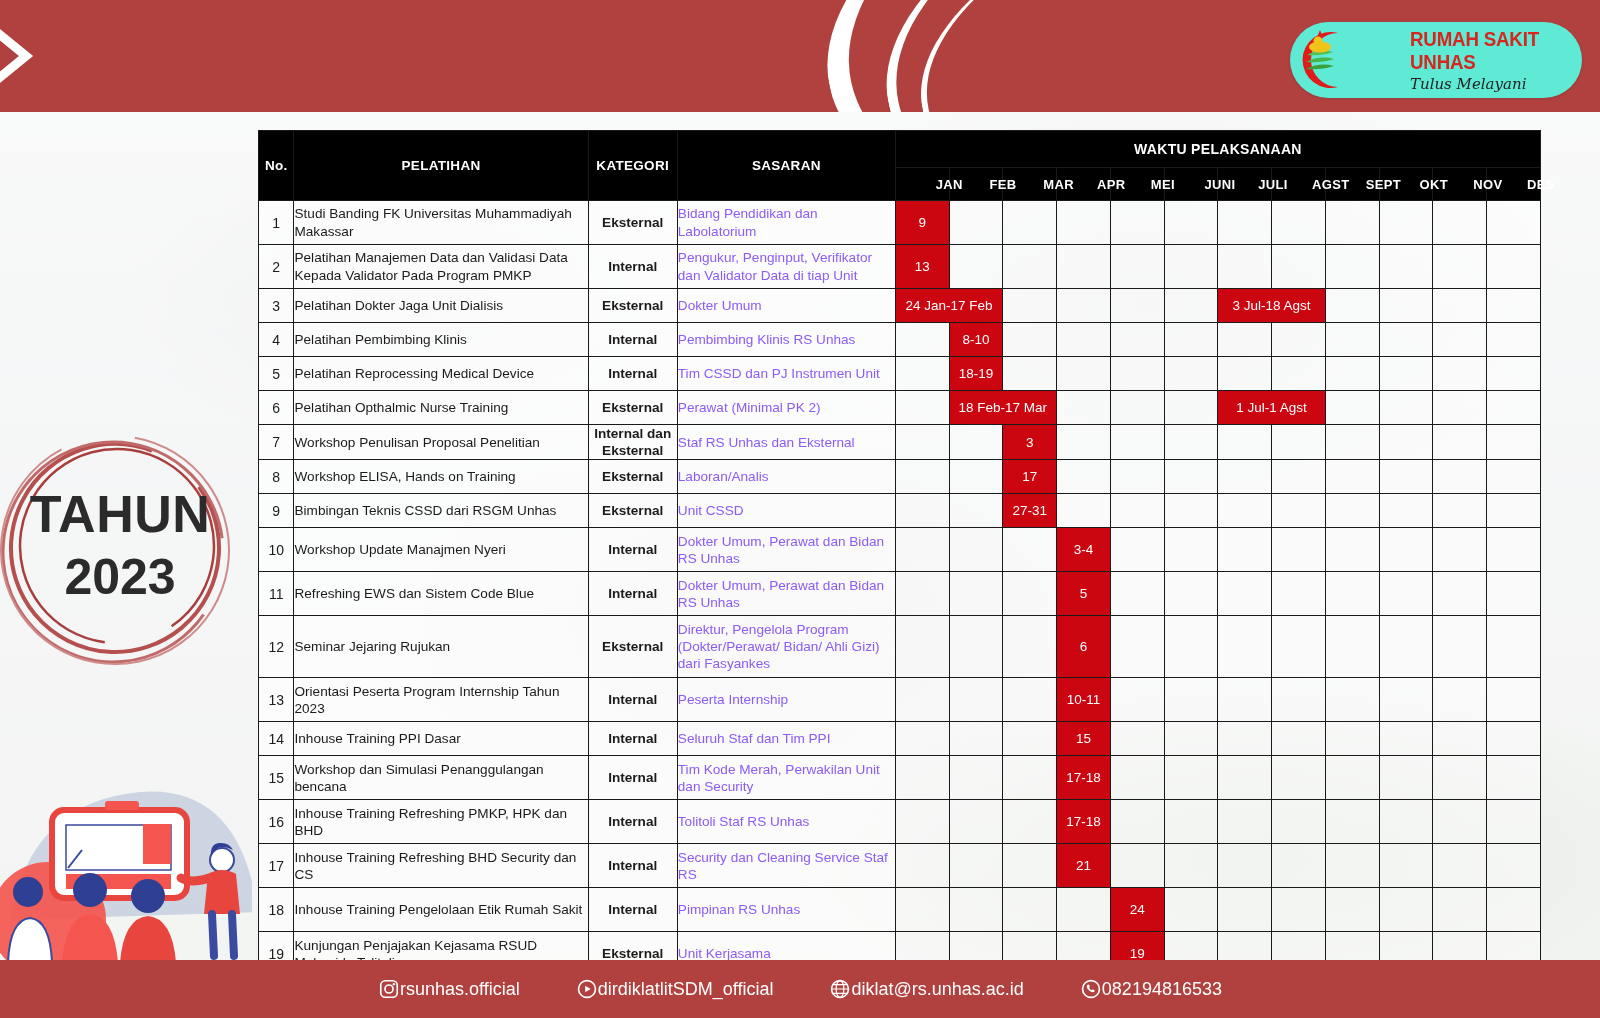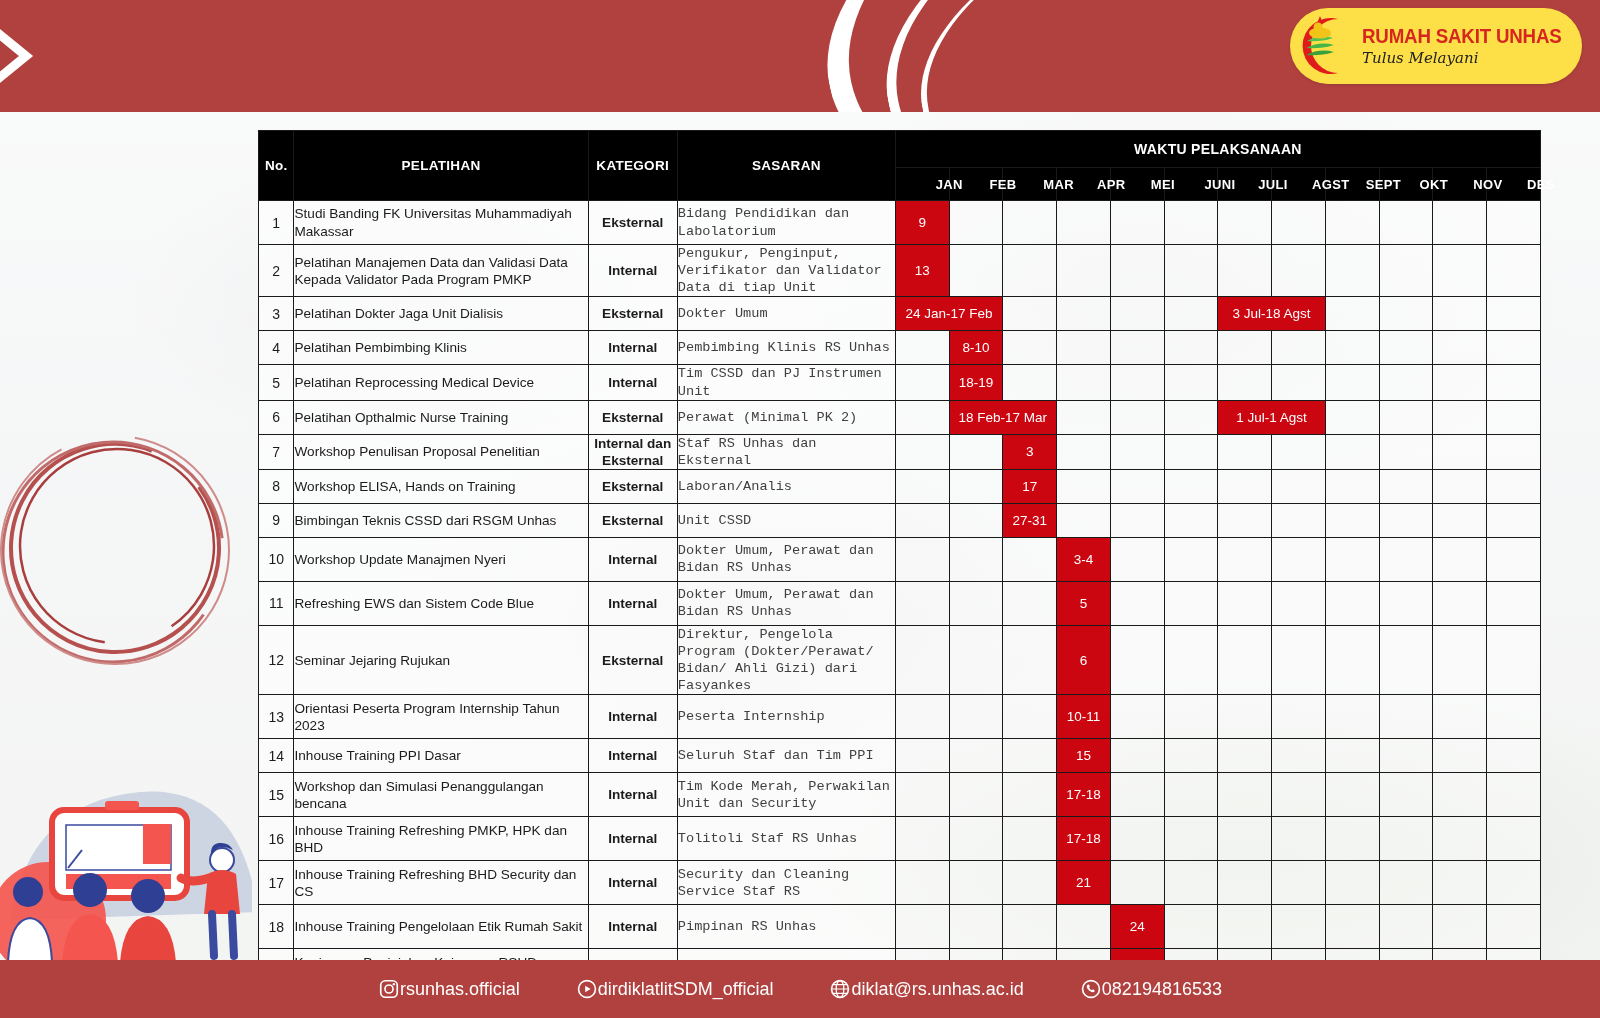--- a/index.html
+++ b/index.html
@@ -44,23 +44,24 @@
     font-size:43px;font-weight:bold;color:#ffffff;letter-spacing:.5px;
     font-family:"Liberation Sans",sans-serif;line-height:1.05;
     transform:scaleX(.94);transform-origin:left center;
   }
   #subtitle{
     font-size:18.5px;font-weight:bold;color:#ffffff;margin-top:7px;
     transform:scaleX(.97);transform-origin:left center;
   }
   
   #logo-pill{
-    position:absolute;right:18px;top:8px;width:292px;height:76px;
-    background:#fde047;border-radius:38px;display:flex;align-items:center;
+    position:absolute;right:18px;top:22px;width:292px;height:76px;
+    background:#5eead4;border-radius:38px;display:flex;align-items:center;
     box-shadow:0 1px 3px rgba(0,0,0,.12);
+    gap:48px;
   }
   #logo-mark{width:74px;height:74px;position:relative;flex:0 0 74px;margin-left:-4px;}
   #logo-words{margin-left:2px;}
   #logo-name{font-size:19.5px;font-weight:bold;color:#d6261f;letter-spacing:-.2px;
              transform:scaleX(.96);transform-origin:left center;}
   #logo-tag{font-size:15px;color:#222;font-family:"DejaVu Serif",serif;font-style:italic;margin-top:1px;}
 
   
   #tahun-wrap{position:absolute;left:0;top:430px;width:250px;height:240px;z-index:4;}
   #tahun-circle{position:absolute;left:-5px;top:0;width:240px;height:240px;}
@@ -84,21 +85,21 @@
     background:transparent;
   }
   #cal th,#cal td{border:1.6px solid #1a1a1a;padding:0;}
   #cal thead th{background:#000000;color:#ffffff;font-size:13.5px;font-weight:bold;text-align:center;letter-spacing:.3px;}
   #cal thead th.mon{font-size:13px;height:32px;padding-left:40px;}
   #cal thead th.grp{height:36px;font-size:14px;margin-left:8px;}
   #cal thead th.tall{height:68px;}
   td.num{width:35px;text-align:center;font-size:14px;color:#1b1b1b;background:rgba(255,255,255,.62);}
   td.pel{width:290px;padding:5px 8px;font-size:13.6px;color:#1b1b1b;line-height:1.26;background:rgba(255,255,255,.62);}
   td.kat{width:88px;text-align:center;font-size:13.6px;color:#1b1b1b;background:rgba(255,255,255,.62);line-height:1.26;font-weight:bold;}
-  td.sas{width:215px;padding:4px 7px;font-size:13.6px;color:#404040;line-height:1.26;background:rgba(255,255,255,.62);font-family:Liberation Mono, monospace;}
+  td.sas{width:215px;padding:4px 7px;font-size:13.6px;color:#8b5cf6;line-height:1.26;background:rgba(255,255,255,.62);}
   td.mcell{background:rgba(255,255,255,.46);}
   td.mcell.on{background:#cc0611;color:#ffffff;font-size:13.5px;text-align:center;font-weight:normal;white-space:nowrap;}
   
   col.mc{width:53px;}
 </style>
 </head>
 <body>
 
 <div id="bg-wash"></div>
 
@@ -133,20 +134,24 @@
   </div>
 </div>
 
 <div id="tahun-wrap">
   <svg id="tahun-circle" viewBox="0 0 240 240">
     <circle cx="120" cy="118" r="104" fill="none" stroke="#b5504f" stroke-width="4" stroke-dasharray="560 60" transform="rotate(-18 120 118)"></circle>
     <circle cx="118" cy="122" r="110" fill="none" stroke="#c06a69" stroke-width="3" stroke-dasharray="600 80" transform="rotate(40 118 122)"></circle>
     <circle cx="122" cy="116" r="97" fill="none" stroke="#a83f3e" stroke-width="2.5" stroke-dasharray="500 70" transform="rotate(120 122 116)"></circle>
     <circle cx="120" cy="120" r="114" fill="none" stroke="#cf8b8a" stroke-width="2" stroke-dasharray="640 110" transform="rotate(-80 120 120)"></circle>
   </svg>
+  <div id="tahun-text">
+    <div id="tahun-label">TAHUN</div>
+    <div id="tahun-year">2023</div>
+  </div>
 </div>
 
 <svg id="left-illus" viewBox="0 0 252 192">
   <path d="M10 150 q20 -118 130 -128 q100 -8 118 120 Z" fill="#c6cede" opacity=".85"></path>
   <circle cx="48" cy="150" r="58" fill="#f4564f" opacity=".92"></circle>
   <rect x="52" y="40" width="135" height="88" rx="12" fill="#ffffff" stroke="#e8453e" stroke-width="6"></rect>
   <rect x="105" y="31" width="34" height="9" rx="3" fill="#f4564f"></rect>
   <rect x="66" y="55" width="105" height="45" fill="#ffffff" stroke="#3a4a9e" stroke-width="1.5"></rect>
   <rect x="143" y="54" width="28" height="40" fill="#f4564f"></rect>
   <path d="M68 98 l14 -18" stroke="#3a4a9e" stroke-width="2" fill="none"></path>

